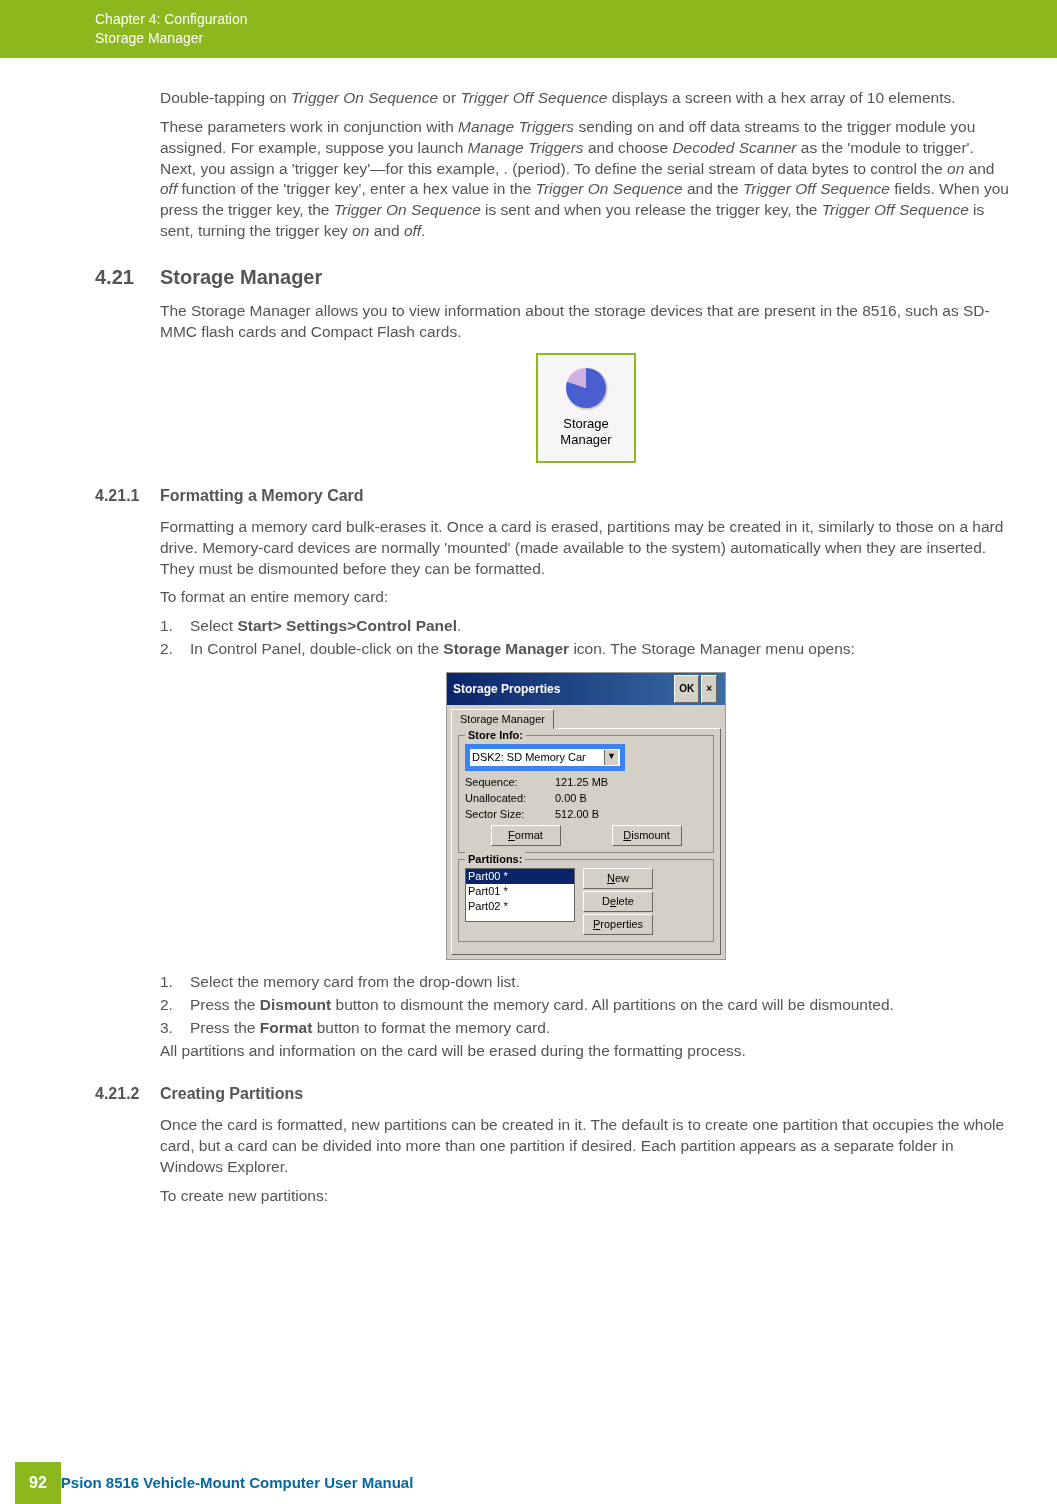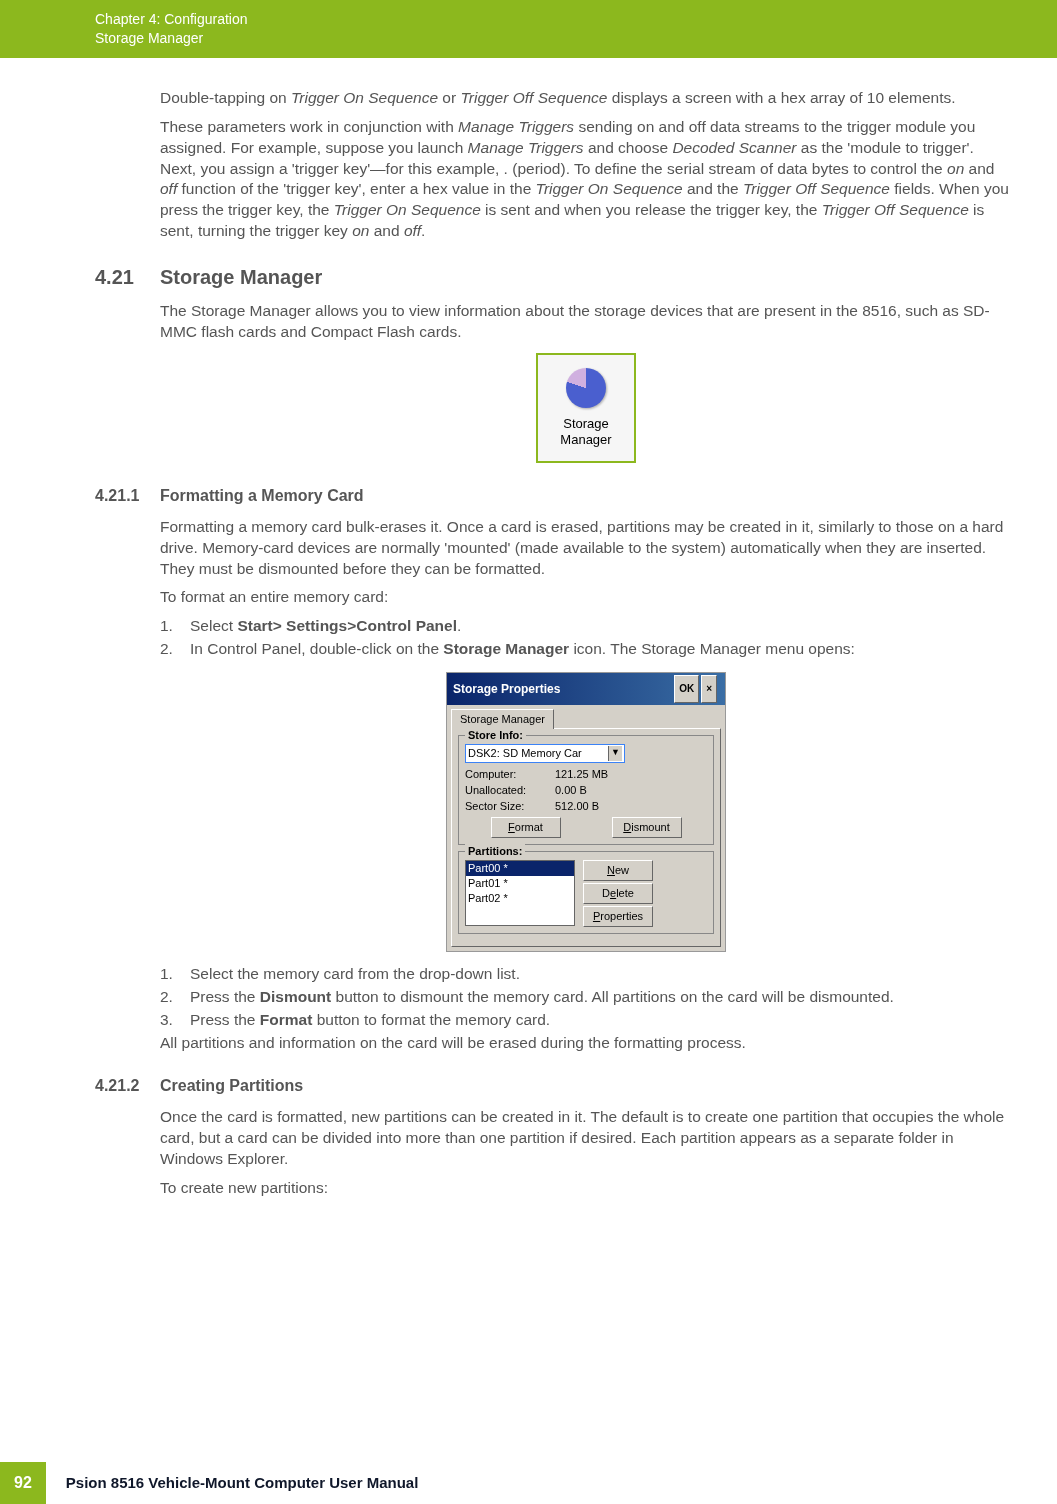--- a/index.html
+++ b/index.html
@@ -152,21 +152,21 @@
     top: -8px;
     left: 6px;
     background: #d4d0c8;
     padding: 0 3px;
     font-size: 11px;
     font-weight: bold;
   }
   .ce-combo {
     width: 160px;
     background: #fff;
-    border: 1px solid #3b82f6;
+    border: 5px solid #3b82f6;
     padding: 1px 2px;
     font-size: 11px;
     display: flex;
     justify-content: space-between;
     margin-bottom: 4px;
   }
   .ce-combo-arrow {
     background: #d4d0c8;
     border-left: 1px solid #666;
     width: 14px;
@@ -195,54 +195,53 @@
     margin-top: 4px;
   }
   .ce-part-row {
     display: flex;
     gap: 8px;
   }
   .ce-listbox {
     background: #fff;
     border: 1px solid #666;
     width: 110px;
-    height: 66px;
+    height: 54px;
     font-size: 11px;
   }
   .ce-listbox .sel {
     background: #0a246a;
     color: #fff;
     padding: 0 2px;
   }
   .ce-listbox div { padding: 0 2px; }
   .ce-vbtns {
     display: flex;
     flex-direction: column;
     gap: 2px;
   }
   .footer {
     position: absolute;
     bottom: 0;
-    left: 0;
+    left: 15px;
     right: 0;
     display: flex;
     align-items: center;
     text-align: center;
   }
   .page-badge {
     background: #8cb81e;
     color: #fff;
     font-weight: bold;
     padding: 10px 14px;
     font-size: 16px;
   }
   .footer-text {
-    color: #0f172a;
-    font-weight: bold;
-    padding-left: 20px;
+    color: #0369a1;
+    font-weight: bold;
     font-size: 15px;
   }
   .underline { text-decoration: underline; }
 </style>
 </head>
 <body>
 
 <div class="header-bar">
   <div>Chapter 4:  Configuration</div>
   <div>Storage Manager</div>
@@ -305,21 +304,21 @@
       <div class="ce-body">
         <div class="ce-tab">Storage Manager</div>
         <div class="ce-panel">
           <div class="ce-group">
             <div class="ce-group-label">Store Info:</div>
             <div class="ce-combo">
               <span>DSK2: SD Memory Car</span>
               <span class="ce-combo-arrow">▼</span>
             </div>
             <div class="ce-info-row">
-              <span class="ce-info-label">Computer:</span>
+              <span class="ce-info-label">Sequence:</span>
               <span>121.25 MB</span>
             </div>
             <div class="ce-info-row">
               <span class="ce-info-label">Unallocated:</span>
               <span>0.00 B</span>
             </div>
             <div class="ce-info-row">
               <span class="ce-info-label">Sector Size:</span>
               <span>512.00 B</span>
             </div>

